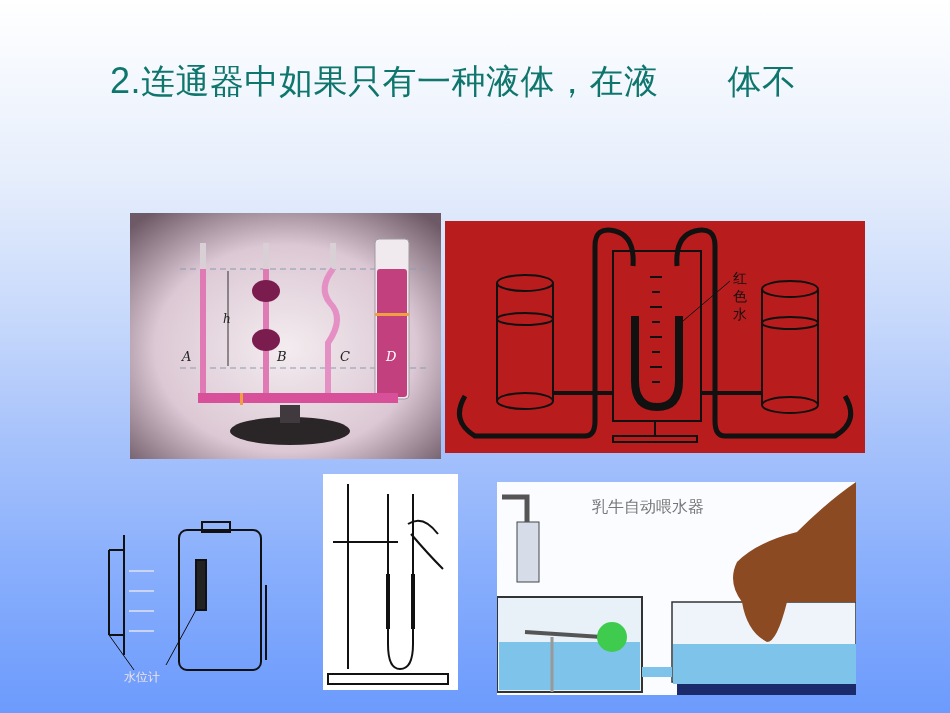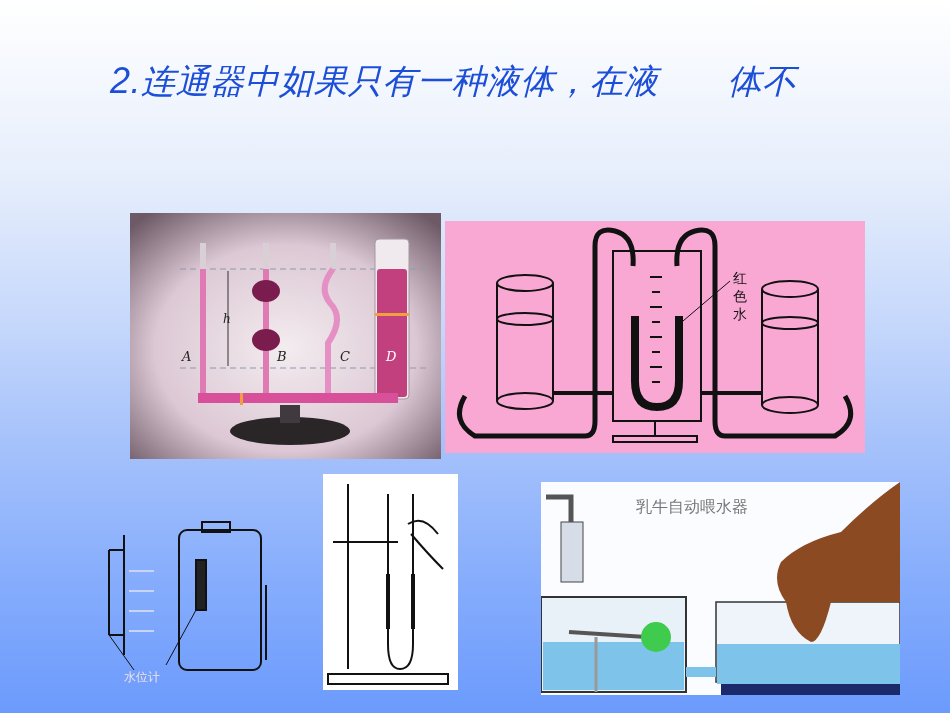--- a/index.html
+++ b/index.html
@@ -3,21 +3,21 @@
 <meta charset="utf-8">
 <style>
   html, body { margin: 0; padding: 0; }
   body {
     width: 950px; height: 713px; position: relative; overflow: hidden;
     background: linear-gradient(to bottom, #ffffff 0%, #e6eefc 25%, #c6d8fb 45%, #a6c2fb 62%, #88aefc 80%, #6c9bfd 100%);
     font-family: "DejaVu Sans", "Liberation Sans", sans-serif;
   }
   .slide-text {
     position: absolute; left: 110px; top: 58px; width: 760px;
-    font-size: 34px; line-height: 46px; color: #1d4ed8; letter-spacing: 0.5px; font-style: italic;
+    font-size: 34px; line-height: 46px; color: #0f766e; letter-spacing: 0.5px;
   }
   .slide-text .num { font-family: "Liberation Sans", sans-serif; font-size: 36px; }
   .figure { position: absolute; overflow: hidden; }
   .figure svg { display: block; width: 100%; height: 100%; }
 </style>
 </head>
 <body>
 
 <div class="slide-text">
   <div><span class="num">2.</span><span>连通器中如果只有一种液体，在液　　体不</span></div>
@@ -55,21 +55,21 @@
     <rect x="150" y="192" width="20" height="18" fill="#403a3e"></rect>
     <text x="52" y="148" font-size="13" font-style="italic" fill="#222" font-family="DejaVu Serif, serif">A</text>
     <text x="147" y="148" font-size="13" font-style="italic" fill="#222" font-family="DejaVu Serif, serif">B</text>
     <text x="210" y="148" font-size="13" font-style="italic" fill="#222" font-family="DejaVu Serif, serif">C</text>
     <text x="256" y="148" font-size="13" font-style="italic" fill="#fff" font-family="DejaVu Serif, serif">D</text>
     <line x1="98" y1="58" x2="98" y2="153" stroke="#333" stroke-width="1"></line>
     <text x="93" y="110" font-size="12" font-style="italic" fill="#222" font-family="DejaVu Serif, serif">h</text>
   </svg>
 </div>
 
-<div class="figure" style="left:445px; top:221px; width:420px; height:232px; background:#f9a8d4;">
+<div class="figure" style="left:445px; top:221px; width:420px; height:232px; background:#b91c1c;">
   <svg viewBox="0 0 420 232">
     <g stroke="#111" fill="none" stroke-width="2">
       <ellipse cx="80" cy="62" rx="28" ry="8"></ellipse>
       <line x1="52" y1="62" x2="52" y2="180"></line>
         <line x1="108" y1="62" x2="108" y2="180"></line>
       <ellipse cx="80" cy="180" rx="28" ry="8"></ellipse>
       <ellipse cx="80" cy="98" rx="28" ry="6"></ellipse>
       <ellipse cx="345" cy="68" rx="28" ry="8"></ellipse>
       <line x1="317" y1="68" x2="317" y2="184"></line>
         <line x1="373" y1="68" x2="373" y2="184"></line>
@@ -133,21 +133,21 @@
       <line x1="65" y1="20" x2="65" y2="170"></line>
       <line x1="90" y1="20" x2="90" y2="170"></line>
       <path d="M65 170 Q65 195 77 195 Q90 195 90 170"></path>
       <path d="M85 50 Q100 40 115 60 M88 60 Q105 80 120 95"></path>
     </g>
     <rect x="63" y="100" width="4" height="55" fill="#111"></rect>
     <rect x="88" y="100" width="4" height="55" fill="#111"></rect>
   </svg>
 </div>
 
-<div class="figure" style="left:497px; top:482px; width:359px; height:213px; background:#fafcff;margin-left:44px;">
+<div class="figure" style="left:497px; top:482px; width:359px; height:213px; background:#fafcff;">
   <svg viewBox="0 0 359 213">
     <rect x="0" y="115" width="145" height="95" fill="#e8f0f8" stroke="#333" stroke-width="2"></rect>
     <rect x="2" y="160" width="141" height="48" fill="#7ec3ea"></rect>
     <rect x="175" y="120" width="184" height="80" fill="#eef4fa" stroke="#333" stroke-width="1.5"></rect>
     <rect x="176" y="162" width="183" height="40" fill="#7ec3ea"></rect>
     <rect x="145" y="185" width="30" height="10" fill="#7ec3ea"></rect>
     <rect x="180" y="202" width="179" height="11" fill="#1a2a6a"></rect>
     <rect x="20" y="40" width="22" height="60" fill="#d6dde8" stroke="#444"></rect>
     <path d="M5 15 L30 15 L30 40" stroke="#555" stroke-width="5" fill="none"></path>
     <line x1="28" y1="150" x2="105" y2="155" stroke="#555" stroke-width="4"></line>

